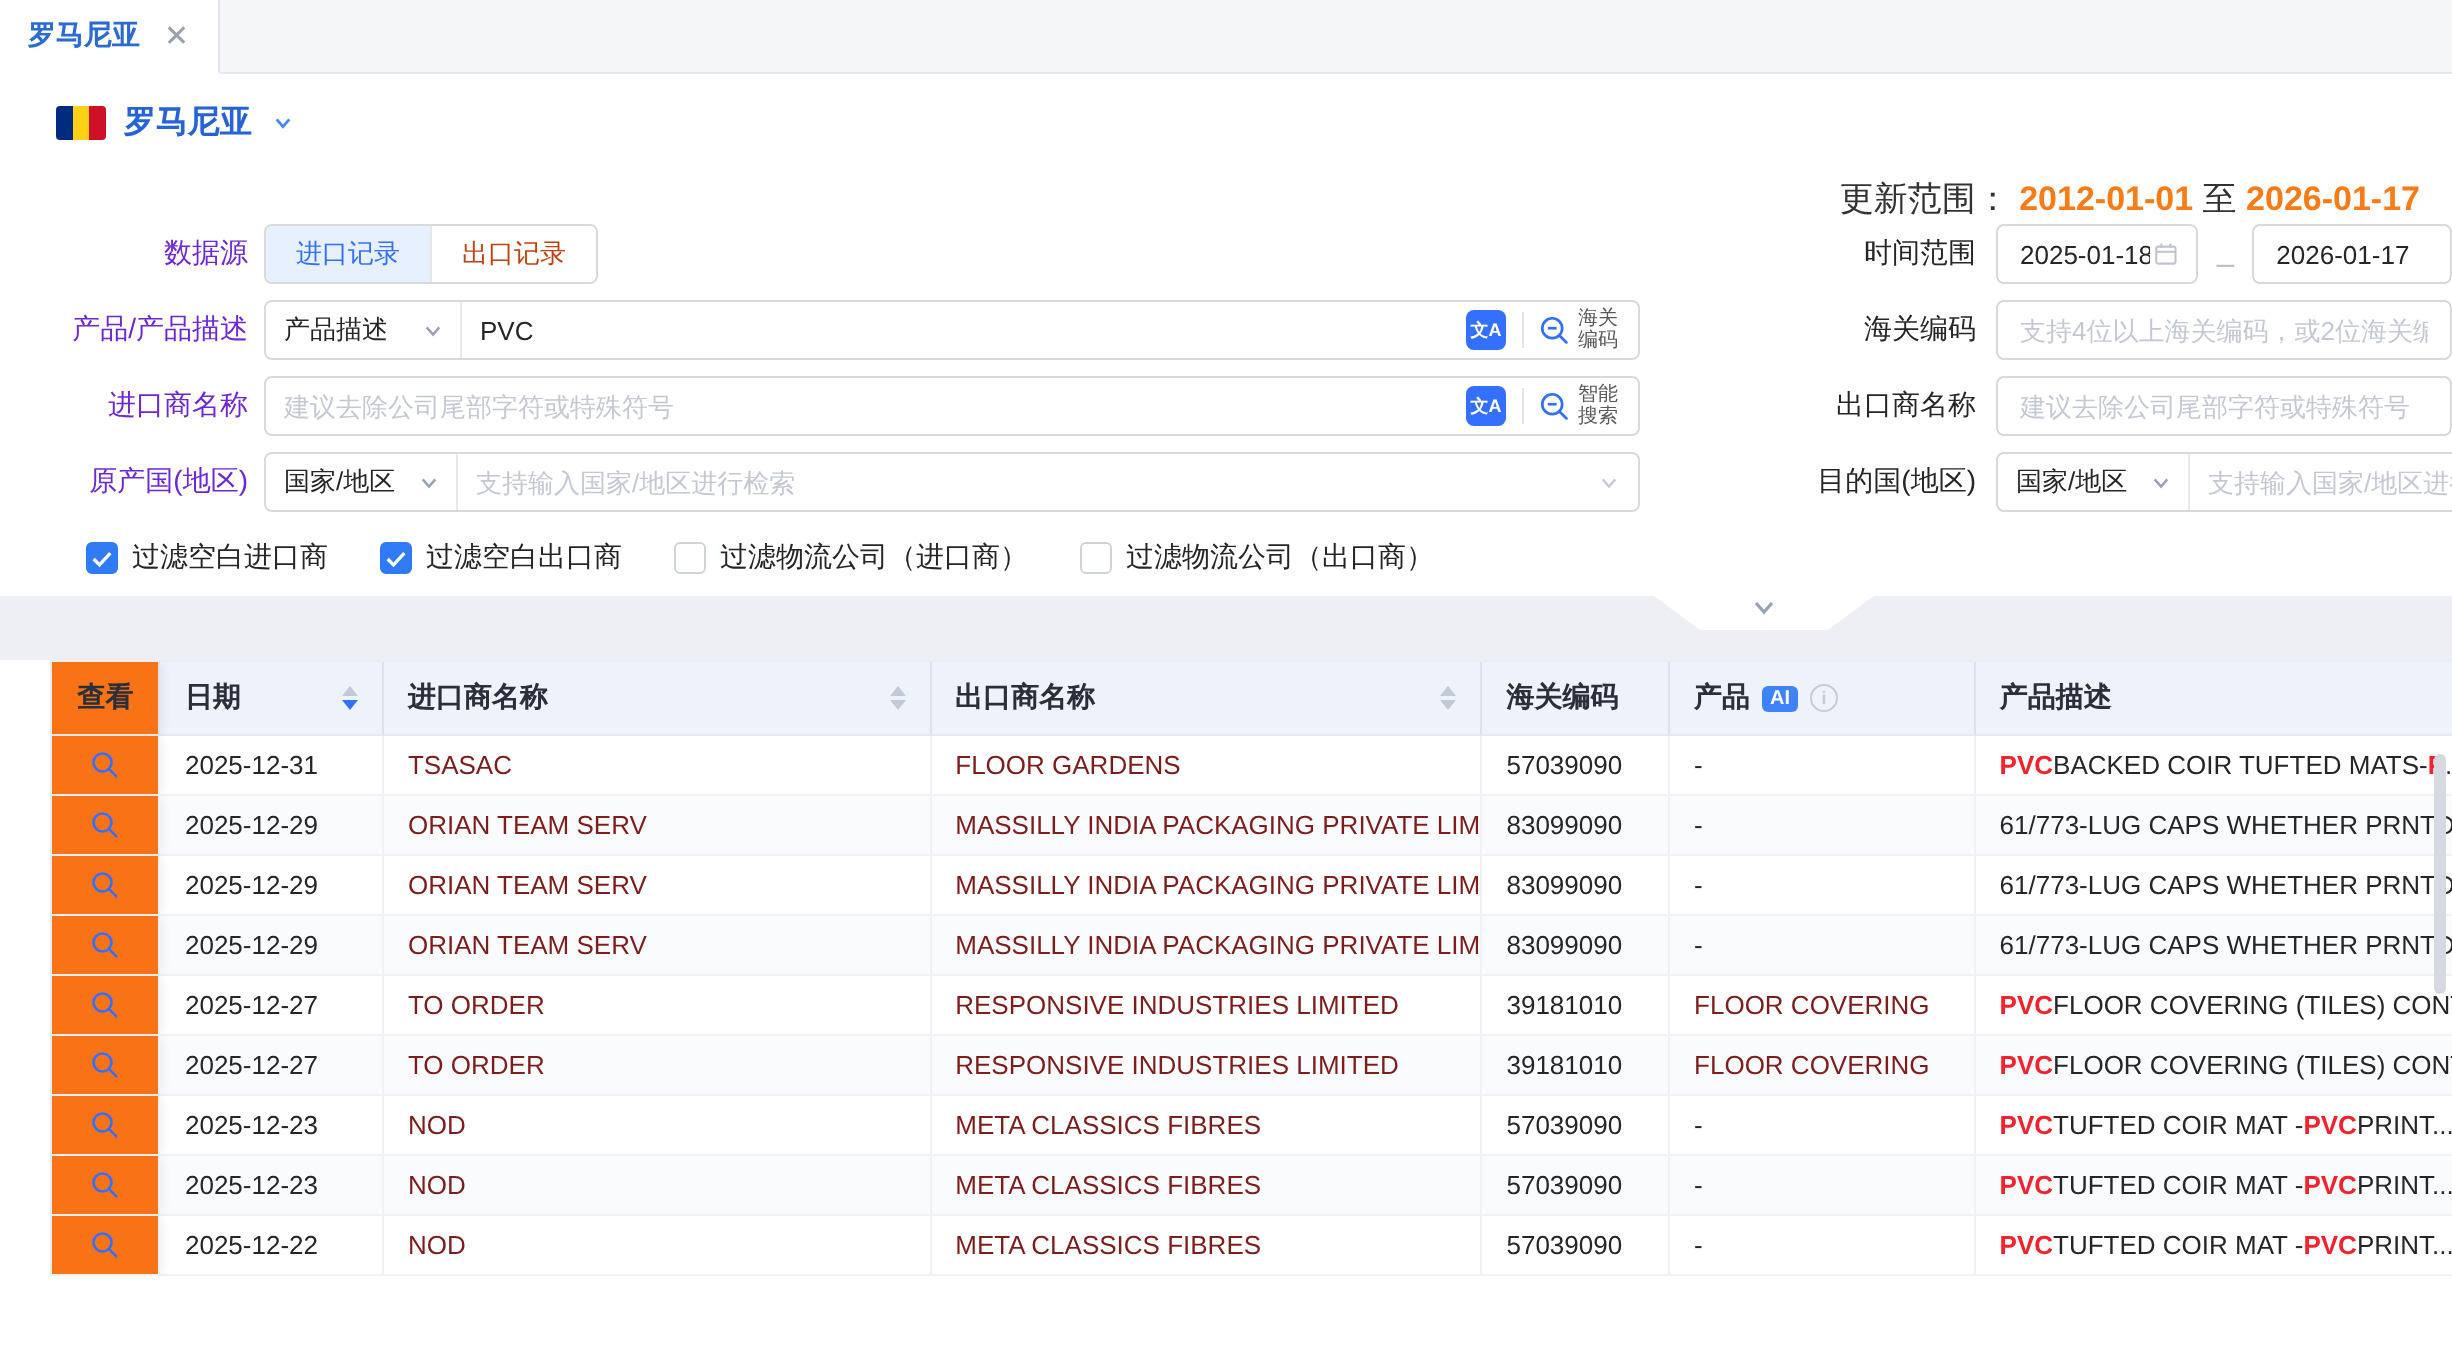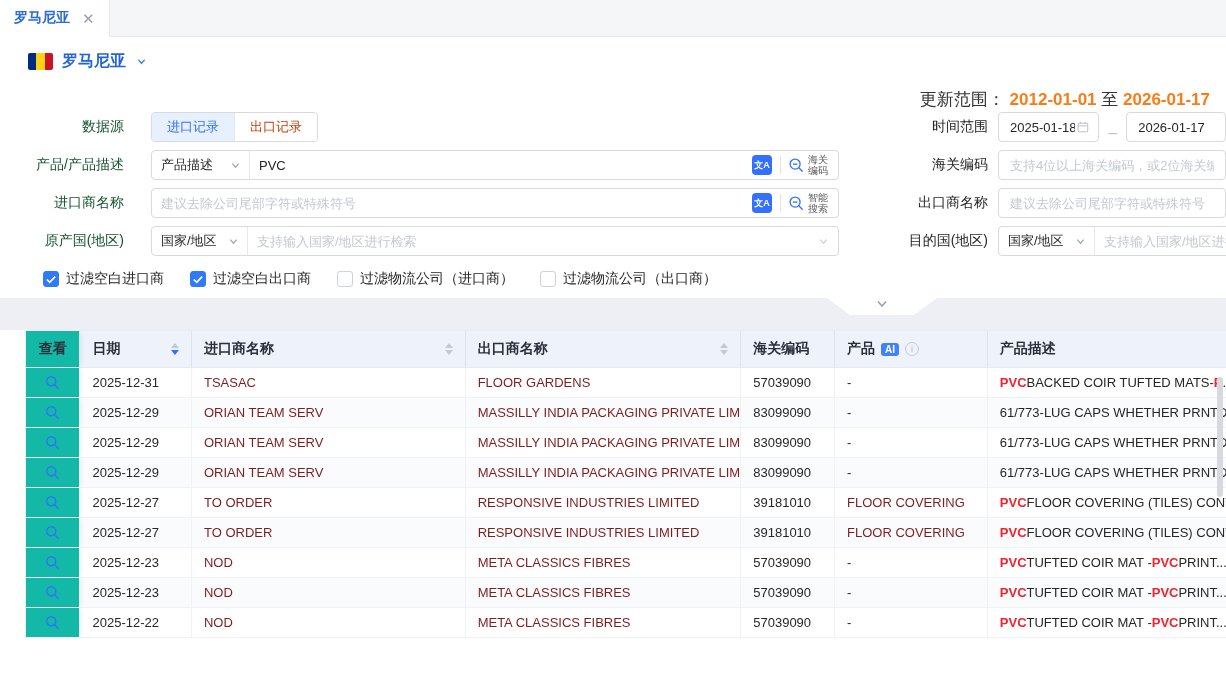--- a/index.html
+++ b/index.html
@@ -19,22 +19,22 @@
   
   .hdr { height:48px; background:#fff; display:flex; align-items:center; padding-left:28px; gap:9px; }
   .flag { width:25px; height:17px; border-radius:2px;
           background:linear-gradient(90deg,#002b7f 0 33.4%,#fcd116 33.4% 66.7%,#ce1126 66.7% 100%); }
   .country { color:#2563d8; font-size:16px; font-weight:bold; }
   
   .fcard { background:#fff; height:213px; position:relative; padding-top:3px; }
   .update-line { text-align:right; padding-right:16px; font-size:17px; height:16px; color:#333; }
   .update-line .odate { color:#f97c16; font-weight:bold; }
   .frow { display:flex; align-items:center; margin-top:8px; height:30px; }
-  .flabel { width:132px; flex:none; text-align:right; padding-right:8px; font-size:14px; color:#14532d; white-space:nowrap; }
-  .lctrl { width:688px; flex:none; display:flex; align-items:center;margin-left:19px; }
+  .flabel { width:132px; flex:none; text-align:right; padding-right:8px; font-size:14px; color:#6d28d9; white-space:nowrap; }
+  .lctrl { width:688px; flex:none; display:flex; align-items:center; }
   .rlabel { flex:1; text-align:right; padding-right:10px; font-size:14px; white-space:nowrap; }
   .rctrl { width:228px; flex:none; display:flex; align-items:flex-end; white-space:nowrap; }
   .seg { display:flex; height:30px; border:1px solid #d9d9d9; border-radius:4px; overflow:hidden; background:#fff; }
   .seg-item { padding:0 15px; display:flex; align-items:center; font-size:13px; color:#c2410c; cursor:pointer; background:#fff; }
   .seg-item.active { background:#e6f0ff; color:#3370ff; }
   .seg-item + .seg-item { border-left:1px solid #e6e6e6; }
   .grp { height:30px; border:1px solid #d9d9d9; border-radius:4px; display:flex; align-items:center; width:100%; background:#fff; }
   .grp-select { flex:none; display:flex; align-items:center; justify-content:space-between;
                 padding:0 9px; height:100%; border-right:1px solid #e8e8e8; font-size:13px; color:#262626; cursor:pointer; }
   .grp input { border:none; outline:none; flex:1; min-width:0; padding:0 9px; font-size:13px; color:#262626; background:transparent; font-family:inherit; }
@@ -70,21 +70,21 @@
   .c-up { width:0; height:0; border-left:4px solid transparent; border-right:4px solid transparent; border-bottom:5px solid #c3c9d5; }
   .c-dn { width:0; height:0; border-left:4px solid transparent; border-right:4px solid transparent; border-top:5px solid #c3c9d5; }
   .c-dn.active { border-top-color:#3370ff; }
   .ai-badge { background:#3f83f8; color:#fff; font-size:10px; font-weight:bold; padding:1px 4px; border-radius:3px; margin-left:6px; }
   .info-ic { width:14px; height:14px; border:1px solid #c6cbd6; border-radius:50%; color:#c6cbd6; font-size:9px;
              display:flex; align-items:center; justify-content:center; margin-left:6px; font-style:normal; }
   .trow { display:flex; height:30px; background:#fff; width:1375px; }
   .trow.alt { background:#fafbfd; }
   .td { display:flex; align-items:center; padding:0 12px; font-size:13px; color:#262626;
         white-space:nowrap; overflow:hidden; border-right:1px solid #f0f2f7; border-bottom:1px solid #f0f2f7; }
-  .col-view { width:55px; justify-content:center; background:#14b8a6; box-shadow:3px 0 5px -2px rgba(20,30,60,0.08); position:relative; z-index:1; cursor:pointer; }
+  .col-view { width:55px; justify-content:center; background:#f97316; box-shadow:3px 0 5px -2px rgba(20,30,60,0.08); position:relative; z-index:1; cursor:pointer; }
   .col-date { width:113px; }
   .col-imp  { width:278px; }
   .col-exp  { width:280px; }
   .col-hs   { width:95px; }
   .col-prod { width:155px; }
   .col-desc { width:420px; }
   .lnk { color:#7f1d1d; cursor:pointer; }
   .hl { color:#f5222d; font-weight:bold; }
   .vscroll { position:absolute; right:3px; top:47px; width:6px; height:120px; background:#d6d9e0; border-radius:3px; }
 </style>

